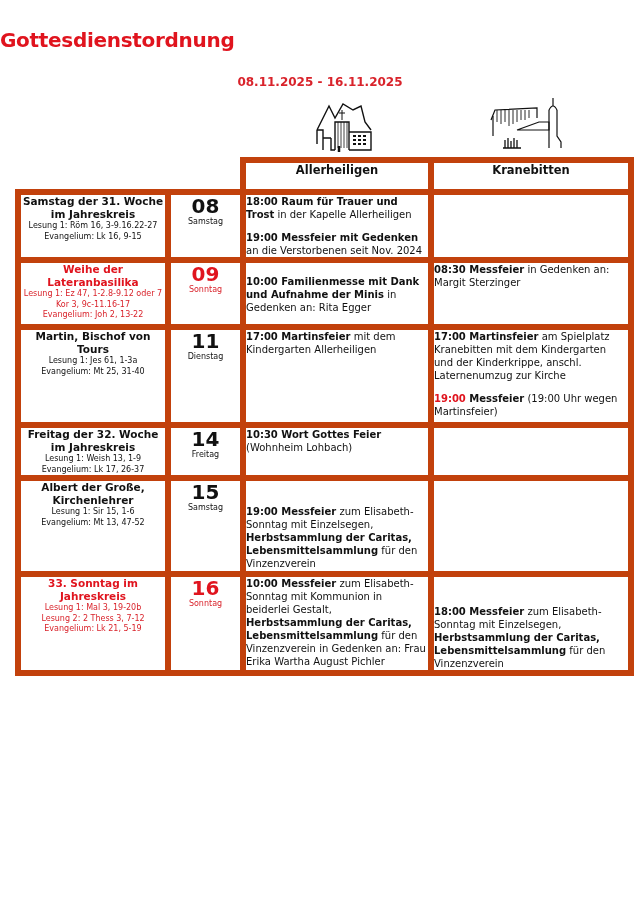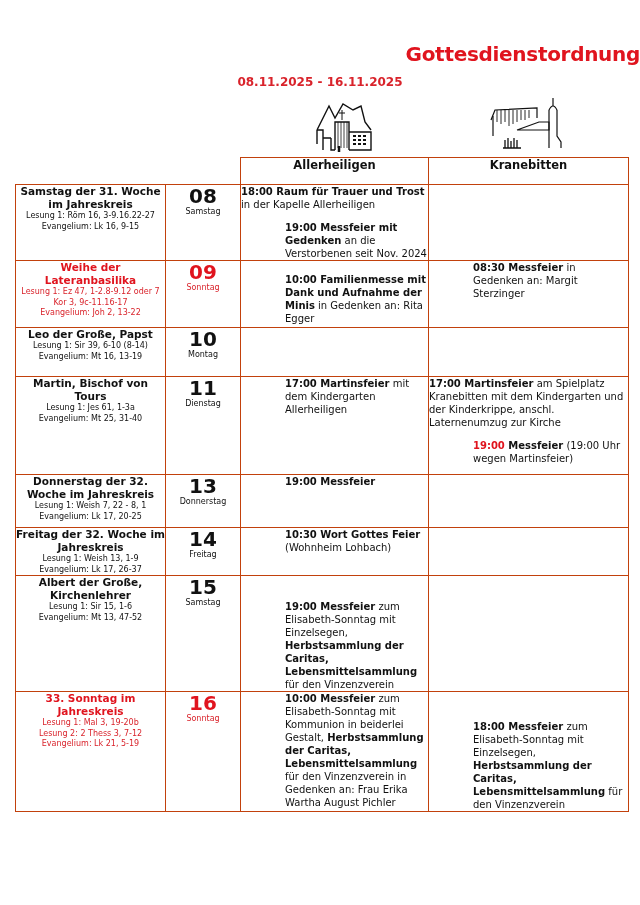--- a/index.html
+++ b/index.html
@@ -1,44 +1,44 @@
 <!DOCTYPE html>
 <html><head>
 <meta charset="utf-8">
 <style>
   html, body { margin:0; padding:0; background:#ffffff; }
   body { width:640px; height:905px; position:relative; overflow:hidden;
          font-family:"DejaVu Sans", "Liberation Sans", sans-serif; color:#111; }
-  .title { position:absolute; top:42px; left:0; width:640px; text-align:right;
+  .title { position:absolute; top:28px; left:0; width:640px; text-align:left;
            color:#e0141e; font-weight:bold; font-size:20px; letter-spacing:-0.3px; }
   .subtitle { position:absolute; top:75px; left:0; width:640px; text-align:center;
               color:#d9232b; font-weight:bold; font-size:12px; }
   .logo { position:absolute; }
   .logo-a { left:313px; top:100px; width:62px; height:52px; }
   .logo-k { left:487px; top:96px; width:78px; height:54px; }
 
   table.plan { position:absolute; left:15px; top:157px; border-collapse:collapse;
                table-layout:fixed; width:613px; }
-  table.plan td, table.plan th { border:1px solid #c2410c; padding:0; vertical-align:top; }
+  table.plan td, table.plan th { border:6px solid #c2410c; padding:0; vertical-align:top; }
   table.plan th.blank { border:none; }
   th.church { height:26px; font-size:11.5px; font-weight:bold; text-align:center; vertical-align:middle; }
   col.c1 { width:150px; } col.c2 { width:75px; } col.c3 { width:188px; } col.c4 { width:200px; }
 
   td.feast { text-align:center; padding:3px 2px 0 2px; }
   .feast-name { font-weight:bold; font-size:10.5px; line-height:13px; }
   .reading { font-size:8px; line-height:10.5px; }
   td.date { text-align:center; padding-top:4px; }
   .day-num { font-weight:bold; font-size:20px; line-height:22px; }
   .day-name { font-size:8px; line-height:10px; }
   .red { color:#e0141e; }
   .red-soft { color:#d9232b; }
 
   td.svc { font-size:10px; line-height:13px; padding:2px 2px 0 2px; }
   .svc-block { margin-bottom:10px; }
-  .svc-block:last-child { margin-bottom:0;margin-left:44px; }
+  .svc-block:last-child { margin-bottom:0; }
   b { font-weight:bold; }
 </style>
 </head>
 <body>
 
 <div class="title">Gottesdienstordnung</div>
 <div class="subtitle">08.11.2025 - 16.11.2025</div>
 
 <svg class="logo logo-a" viewBox="0 0 62 52" fill="none" stroke="#111" stroke-width="1.4">
   <path d="M4 30 L16 6 L22 18 L30 4 L40 10 L48 6 L52 22 L58 30"></path>
@@ -104,65 +104,37 @@
           <div class="day-num red">09</div>
           <div class="day-name red-soft">Sonntag</div>
         </td>
         <td class="svc" style="padding-top: 12px;">
           <div class="svc-block"><b>10:00 Familienmesse mit Dank und Aufnahme der Minis</b><span> in Gedenken an: Rita Egger</span></div>
         </td>
         <td class="svc">
           <div class="svc-block"><b>08:30 Messfeier</b><span> in Gedenken an: Margit Sterzinger</span></div>
         </td>
       </tr>
-      <tr style="height: 49px;">
-        <td class="feast">
-          <div class="feast-name">Leo der Große, Papst</div>
-          <div class="reading">Lesung 1: Sir 39, 6-10 (8-14)</div>
-          <div class="reading">Evangelium: Mt 16, 13-19</div>
-        </td>
-        <td class="date">
-          <div class="day-num">10</div>
-          <div class="day-name">Montag</div>
-        </td>
-        <td class="svc"></td>
-        <td class="svc"></td>
-      </tr>
       <tr style="height: 98px;">
         <td class="feast">
           <div class="feast-name">Martin, Bischof von Tours</div>
           <div class="reading">Lesung 1: Jes 61, 1-3a</div>
           <div class="reading">Evangelium: Mt 25, 31-40</div>
         </td>
         <td class="date">
           <div class="day-num">11</div>
           <div class="day-name">Dienstag</div>
         </td>
         <td class="svc">
           <div class="svc-block"><b>17:00 Martinsfeier</b><span> mit dem Kindergarten Allerheiligen</span></div>
         </td>
         <td class="svc">
           <div class="svc-block"><b>17:00 Martinsfeier</b><span> am Spielplatz Kranebitten mit dem Kindergarten und der Kinderkrippe, anschl. Laternenumzug zur Kirche</span></div>
           <div class="svc-block"><b class="red">19:00</b><b> Messfeier</b><span> (19:00 Uhr wegen Martinsfeier)</span></div>
         </td>
-      </tr>
-      <tr style="height: 53px;">
-        <td class="feast">
-          <div class="feast-name">Donnerstag der 32. Woche im Jahreskreis</div>
-          <div class="reading">Lesung 1: Weish 7, 22 - 8, 1</div>
-          <div class="reading">Evangelium: Lk 17, 20-25</div>
-        </td>
-        <td class="date">
-          <div class="day-num">13</div>
-          <div class="day-name">Donnerstag</div>
-        </td>
-        <td class="svc">
-          <div class="svc-block"><b>19:00 Messfeier</b></div>
-        </td>
-        <td class="svc"></td>
       </tr>
       <tr style="height: 44px;">
         <td class="feast">
           <div class="feast-name">Freitag der 32. Woche im Jahreskreis</div>
           <div class="reading">Lesung 1: Weish 13, 1-9</div>
           <div class="reading">Evangelium: Lk 17, 26-37</div>
         </td>
         <td class="date">
           <div class="day-num">14</div>
           <div class="day-name">Freitag</div>

